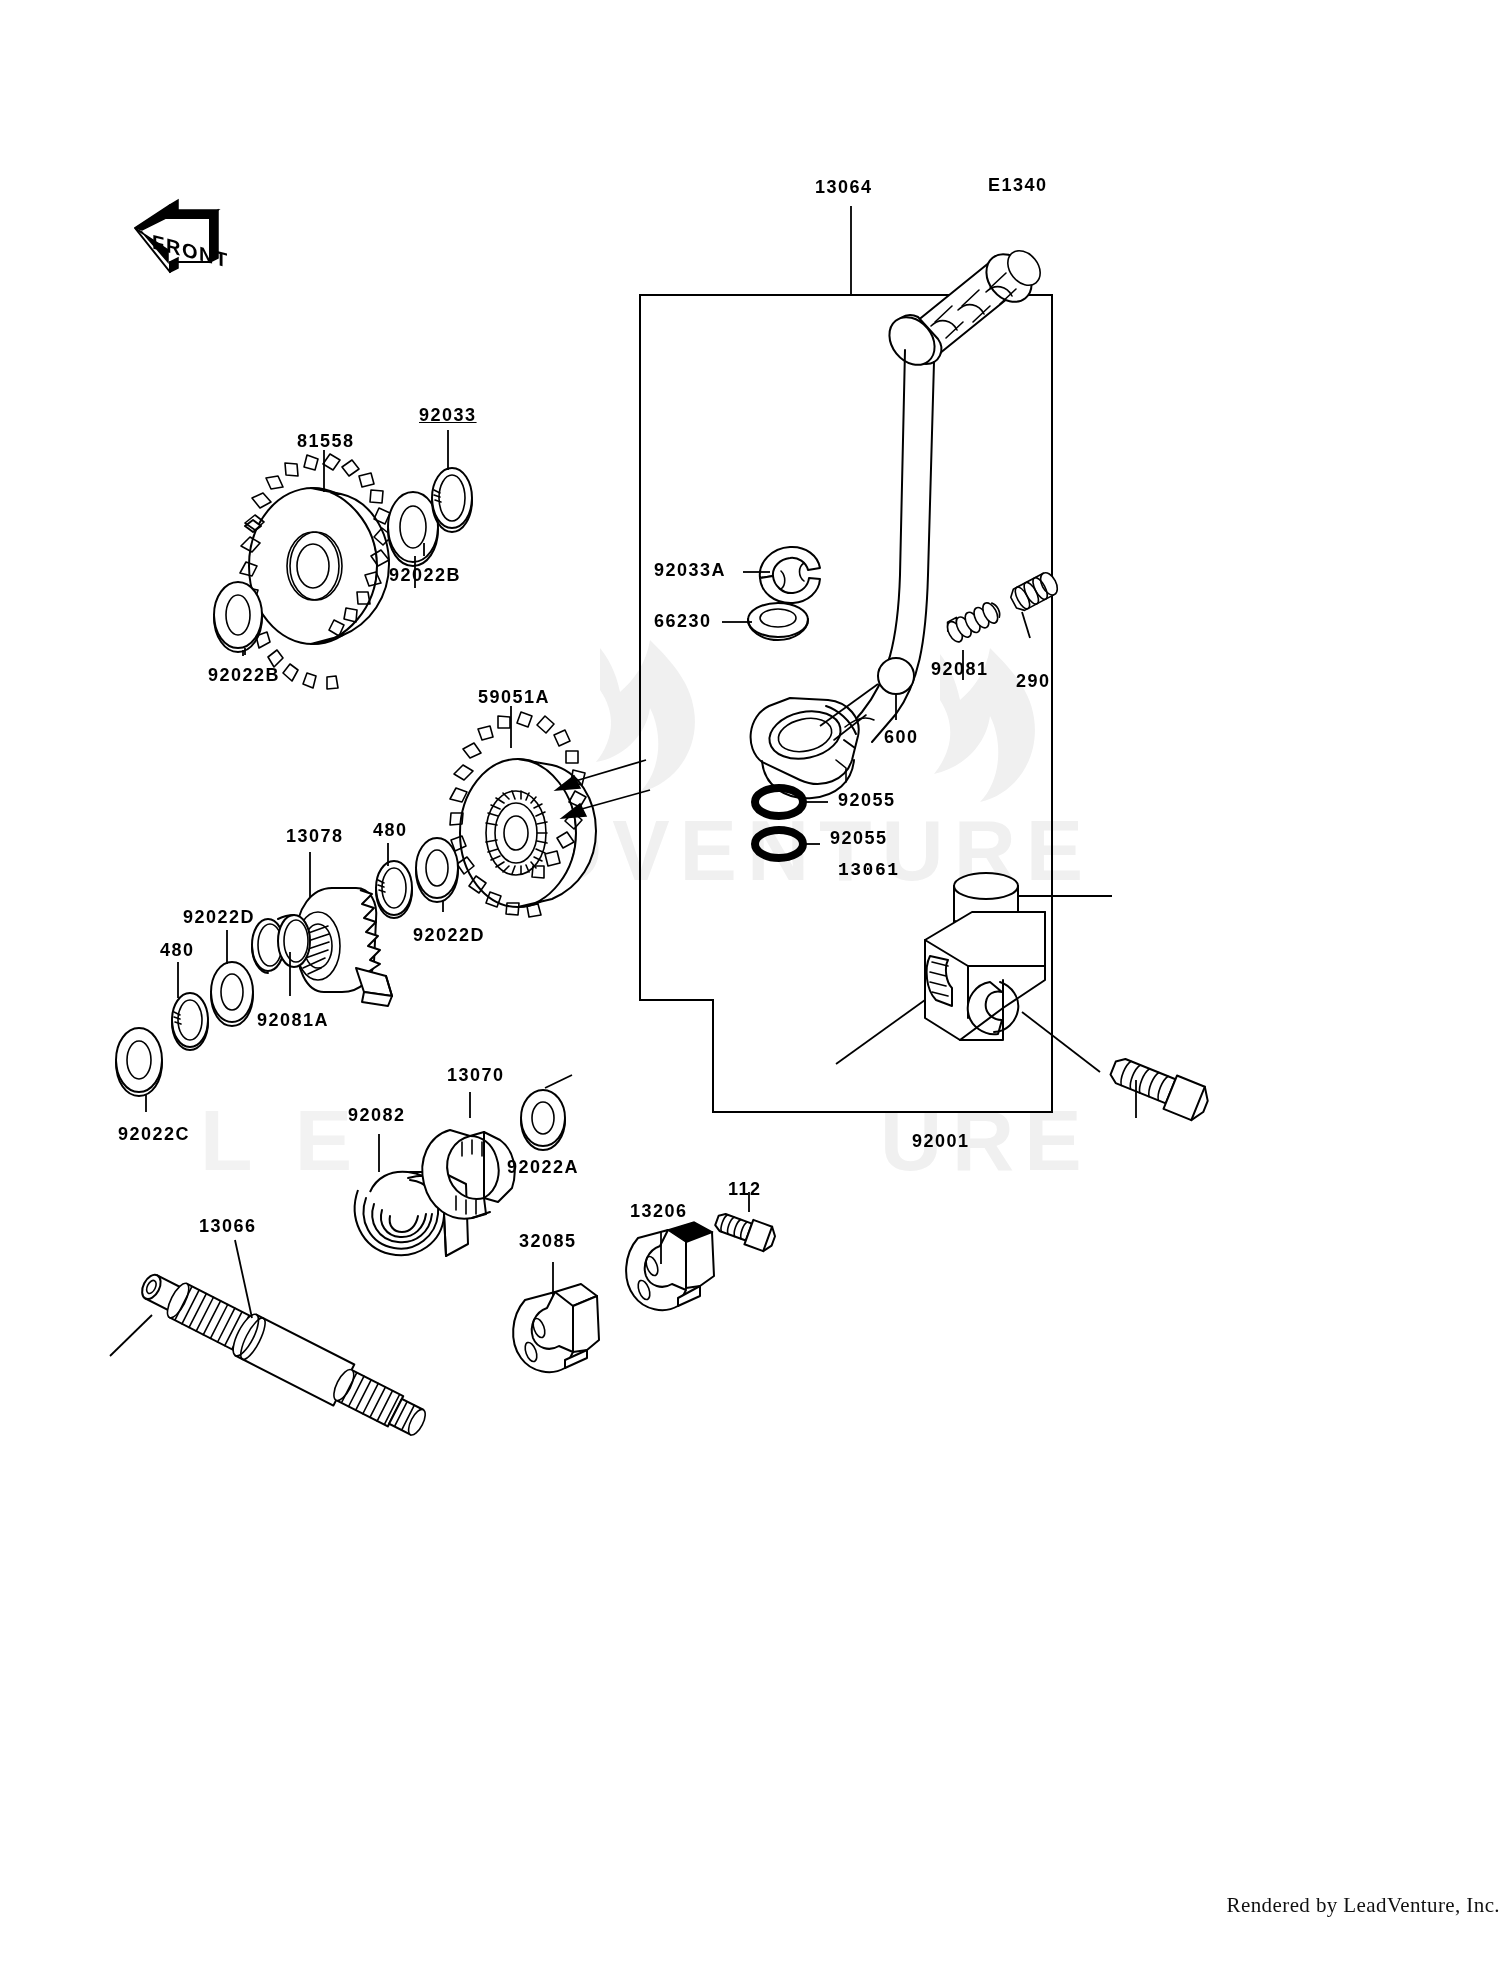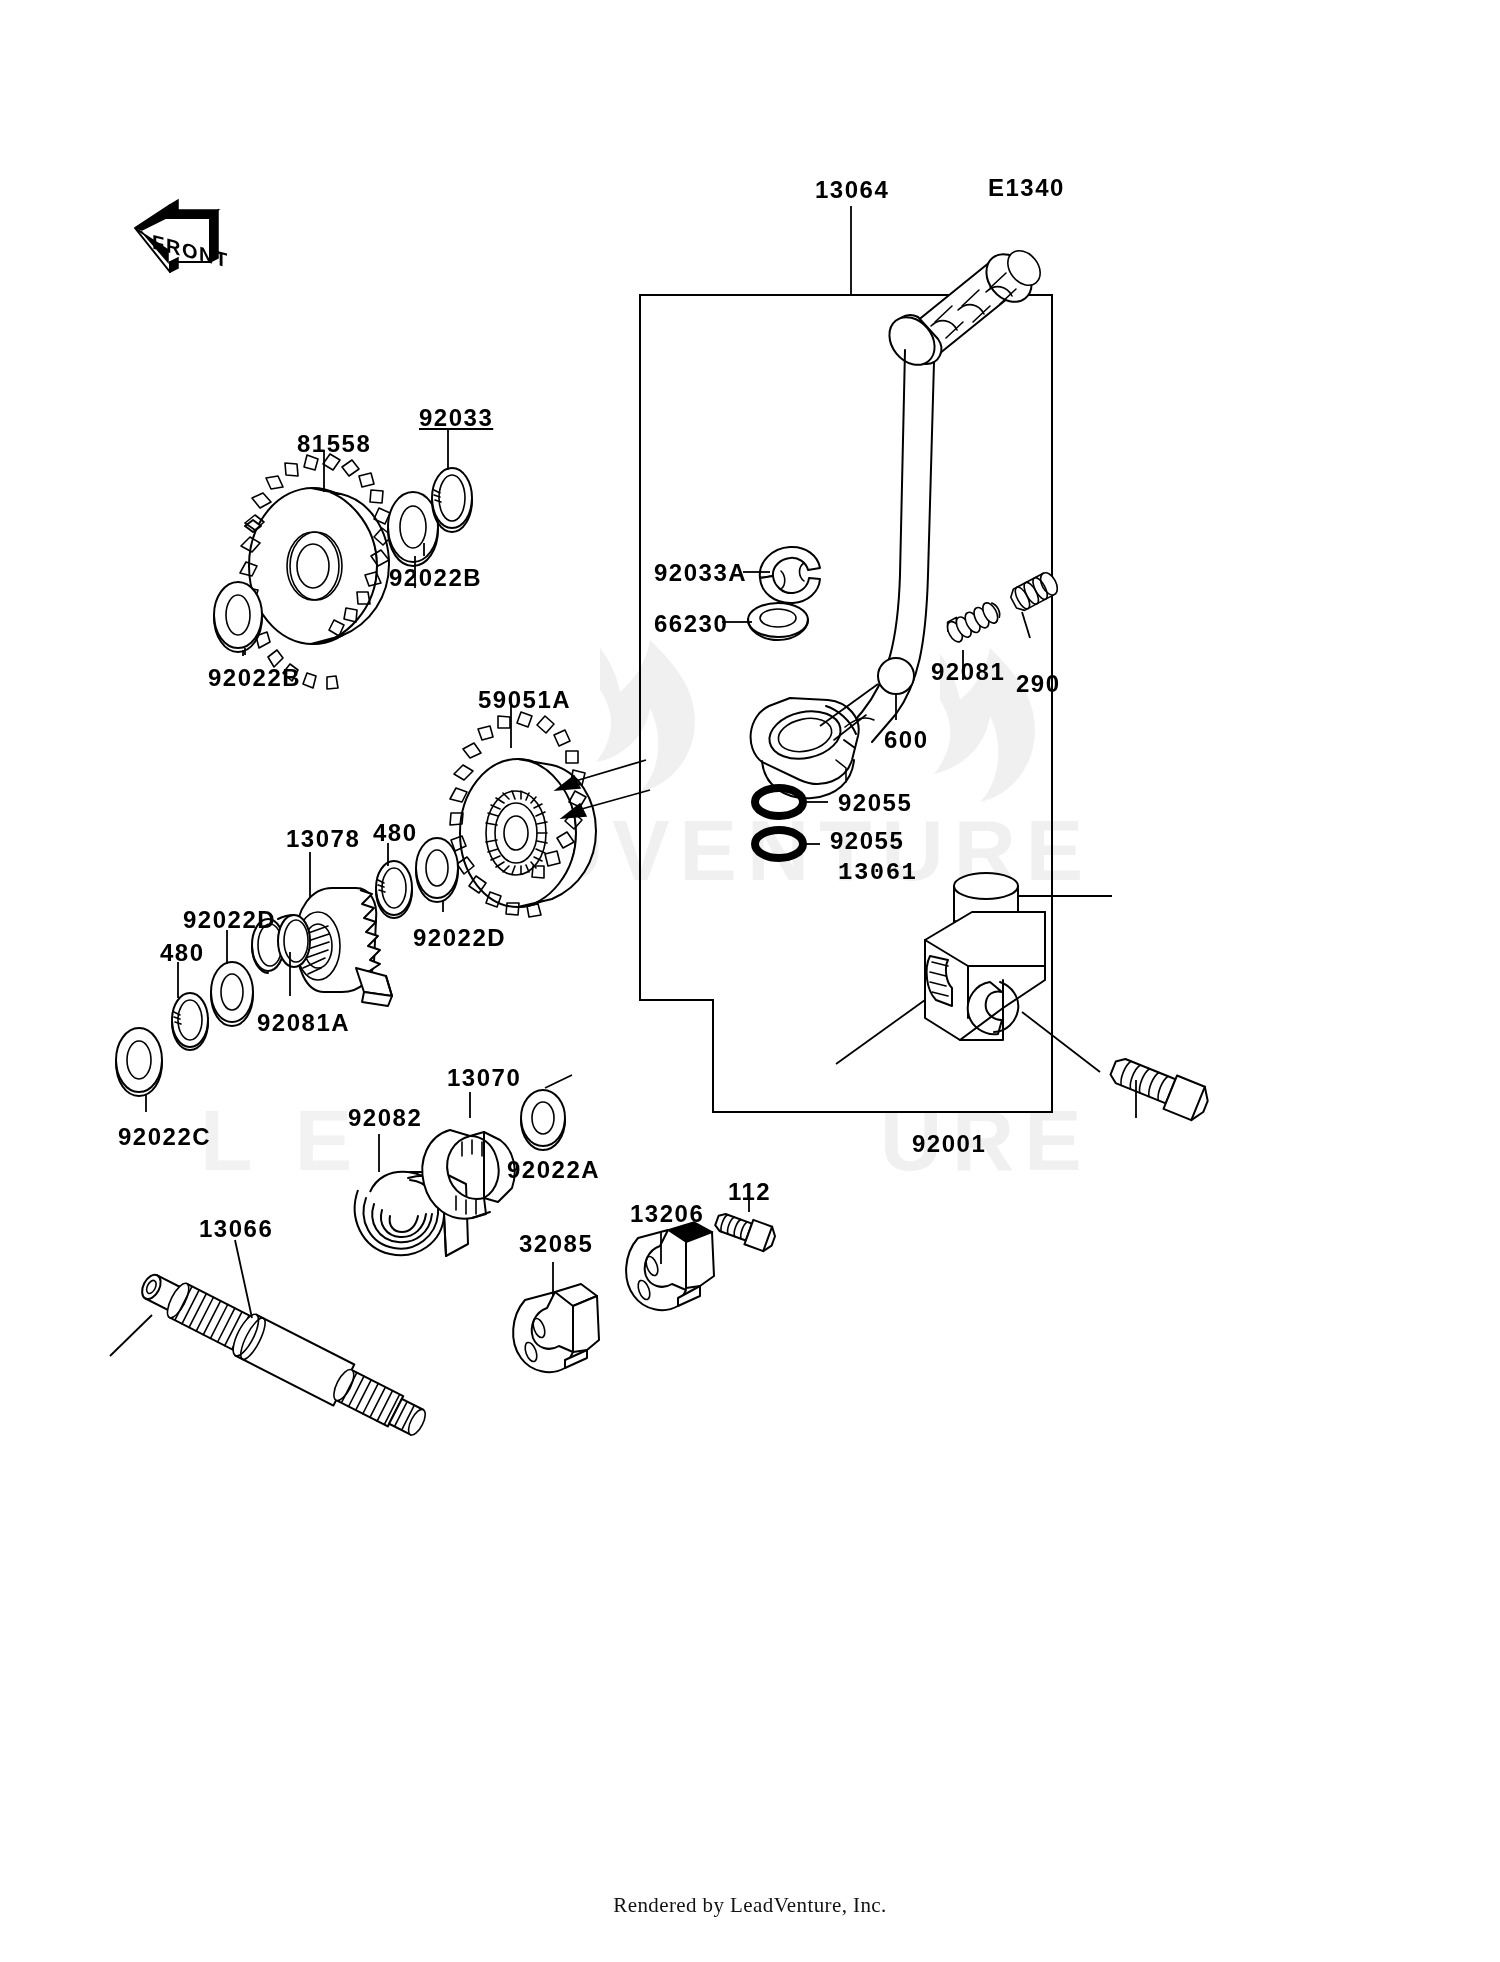--- a/index.html
+++ b/index.html
@@ -7,28 +7,28 @@
     width:1500px;height:1962px;position:relative;overflow:hidden;
     font-family:"Liberation Sans","DejaVu Sans",sans-serif;
     color:#000;
   }
   #sheet{position:absolute;left:0;top:0;width:1500px;height:1962px;}
   svg.layer{position:absolute;left:0;top:0;width:1500px;height:1962px;}
   .lbl{
     position:absolute;
     font-family:"Liberation Sans","DejaVu Sans",sans-serif;
     font-weight:bold;
-    font-size:24px;
+    font-size:18px;
     letter-spacing:1.5px;
     white-space:nowrap;
     color:#000;
     line-height:1;
   }
   .footer{
-    position:absolute;left:0;top:1893px;width:1500px;text-align:center;
+    position:absolute;left:0;top:1893px;width:1500px;text-align:right;
     font-size:21px;font-family:"Liberation Serif","DejaVu Serif",serif;
     color:#111;letter-spacing:.4px;
   }
   .wm{position:absolute;pointer-events:none;}
 </style>
 </head>
 <body>
 
 <div id="sheet">
 

